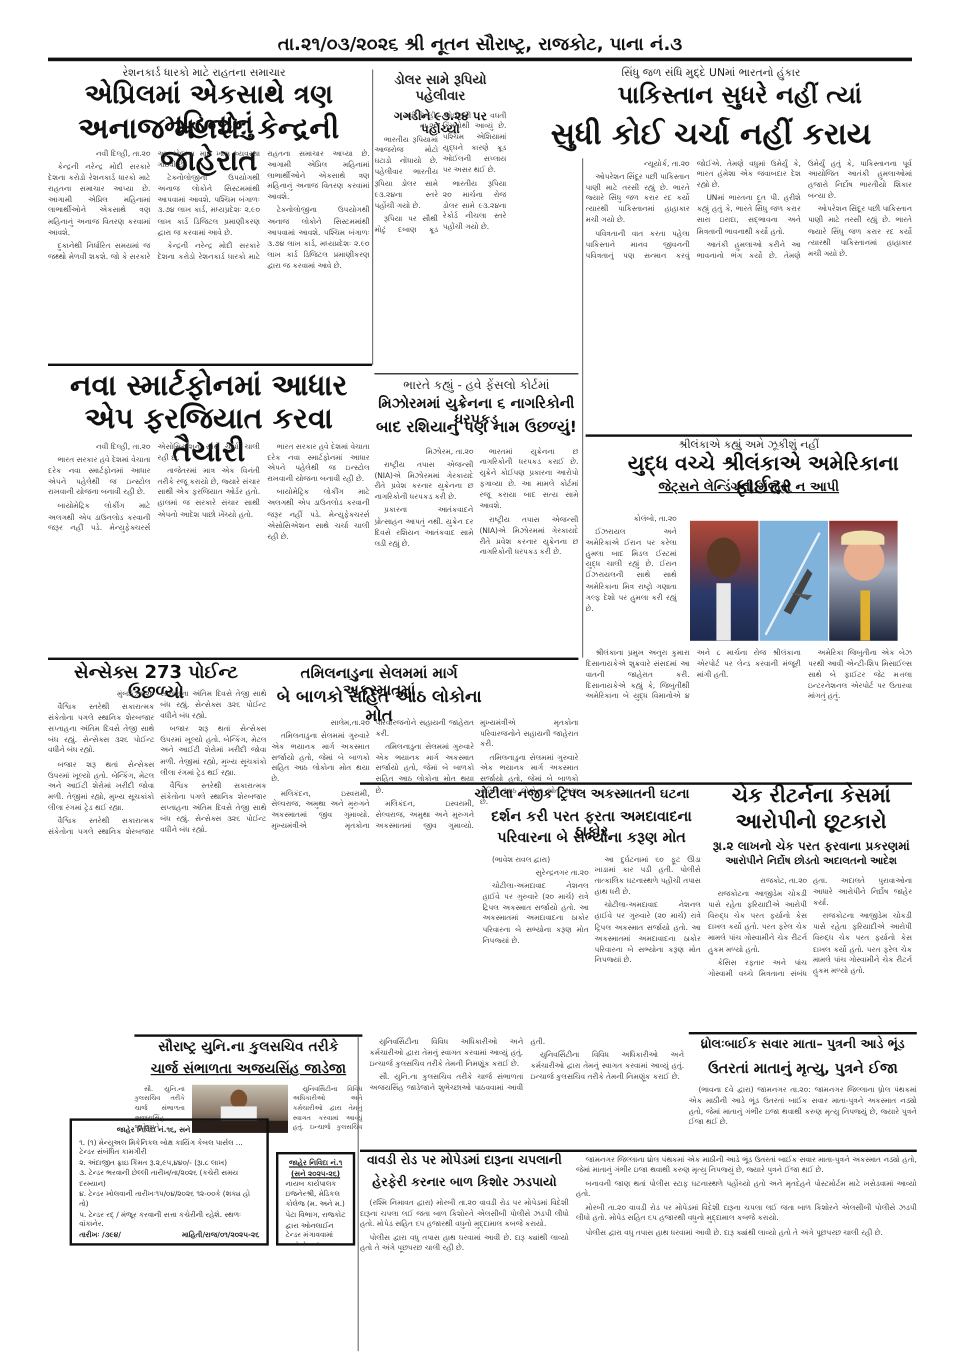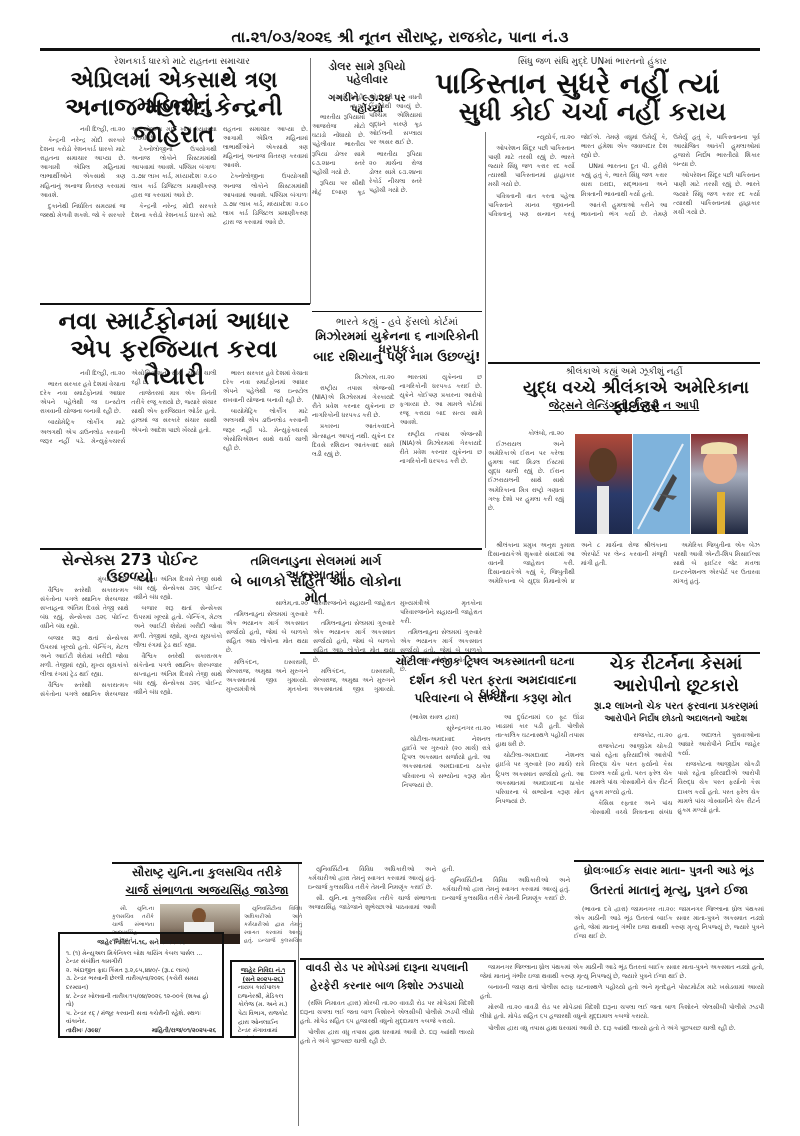--- a/index.html
+++ b/index.html
@@ -17,21 +17,21 @@
   .notice { font-size: 6px; line-height: 8.6px; color: #222; padding: 4px 6px; overflow: hidden; }
   .vline { background: #777; width: 1px; }
   .hline { background: #888; height: 1px; }
 </style>
 </head>
 <body>
 
 <div class="abs masthead">તા.૨૧/૦૩/૨૦૨૬ શ્રી નૂતન સૌરાષ્ટ્ર, રાજકોટ, પાના નં.૩</div>
 <div class="abs rule" style="left:40px; top:48px; width:720px; height:3px;"></div>
 
-<div class="abs kicker" style="left:52px; top:56px; width:260px;">રેશનકાર્ડ ધારકો માટે રાહતના સમાચાર</div>
+<div class="abs kicker" style="left:40px; top:56px; width:260px;">રેશનકાર્ડ ધારકો માટે રાહતના સમાચાર</div>
 <div class="abs hl" style="left:38px; top:68px; width:272px; font-size:22px;">એપ્રિલમાં એકસાથે ત્રણ મહિનાનું</div>
 <div class="abs hl" style="left:38px; top:94px; width:272px; font-size:24px;">અનાજ મળશેઃ કેન્દ્રની જાહેરાત</div>
 <div class="abs body-cols" style="left:40px; top:124px; width:268px; height:176px; column-count:3;">
   <p style="text-align:right;">નવી દિલ્હી, તા.૨૦</p>
   <p>કેન્દ્રની નરેન્દ્ર મોદી સરકારે દેશના કરોડો રેશનકાર્ડ ધારકો માટે રાહતના સમાચાર આપ્યા છે. આગામી એપ્રિલ મહિનામાં લાભાર્થીઓને એકસાથે ત્રણ મહિનાનું અનાજ વિતરણ કરવામાં આવશે.</p>
   <p>દુકાનેથી નિર્ધારિત સમયમાં જ જથ્થો મેળવી શકશે. જો કે સરકારે આ યોજના માટે ખાસ વ્યવસ્થા ગોઠવી છે.</p>
   <p>ટેક્નોલોજીના ઉપયોગથી અનાજ લોકોને સિસ્ટમમાંથી આપવામાં આવશે. પશ્ચિમ બંગાળઃ ૩.૭૪ લાખ કાર્ડ, મધ્યપ્રદેશઃ ૨.૯૦ લાખ કાર્ડ ડિજિટલ પ્રમાણીકરણ દ્વારા જ કરવામાં આવે છે.</p>
   <p>કેન્દ્રની નરેન્દ્ર મોદી સરકારે દેશના કરોડો રેશનકાર્ડ ધારકો માટે રાહતના સમાચાર આપ્યા છે. આગામી એપ્રિલ મહિનામાં લાભાર્થીઓને એકસાથે ત્રણ મહિનાનું અનાજ વિતરણ કરવામાં આવશે.</p>
   <p>ટેક્નોલોજીના ઉપયોગથી અનાજ લોકોને સિસ્ટમમાંથી આપવામાં આવશે. પશ્ચિમ બંગાળઃ ૩.૭૪ લાખ કાર્ડ, મધ્યપ્રદેશઃ ૨.૯૦ લાખ કાર્ડ ડિજિટલ પ્રમાણીકરણ દ્વારા જ કરવામાં આવે છે.</p>
 </div>
@@ -39,21 +39,21 @@
 <div class="abs kicker" style="left:312px; top:60px; width:110px; font-size:11px; font-weight:bold;">ડોલર સામે રૂપિયો પહેલીવાર</div>
 <div class="abs hl" style="left:312px; top:92px; width:110px; font-size:10px;">ગગડીને ૯૩.૨૪ પર પહોંચ્યો</div>
 <div class="abs body-cols" style="left:312px; top:92px; width:110px; height:200px; column-count:2; column-gap:4px;">
   <p style="text-align:right;">નવી દિલ્હી, તા.૨૦</p>
   <p>ભારતીય રૂપિયામાં આજરોજ મોટો ઘટાડો નોંધાયો છે. પહેલીવાર ભારતીય રૂપિયા ડોલર સામે ૯૩.૨૪ના સ્તરે પહોંચી ગયો છે.</p>
   <p>રૂપિયા પર સૌથી મોટું દબાણ ક્રૂડ ઓઈલની વધતી કિંમતોથી આવ્યું છે. પશ્ચિમ એશિયામાં યુદ્ધને કારણે ક્રૂડ ઓઈલની સપ્લાય પર અસર થઈ છે.</p>
   <p>ભારતીય રૂપિયા ૨૦ માર્ચના રોજ ડોલર સામે ૯૩.૨૪ના રેકોર્ડ નીચલા સ્તરે પહોંચી ગયો છે.</p>
 </div>
 
 <div class="abs kicker" style="left:425px; top:56px; width:335px;">સિંધુ જળ સંધિ મુદ્દે UNમાં ભારતનો હુંકાર</div>
-<div class="abs hl" style="left:410px; top:68px; width:335px; font-size:28px;">પાકિસ્તાન સુધરે નહીં ત્યાં</div>
+<div class="abs hl" style="left:449px; top:68px; width:335px; font-size:20px;">પાકિસ્તાન સુધરે નહીં ત્યાં</div>
 <div class="abs hl" style="left:425px; top:98px; width:335px; font-size:25px;">સુધી કોઈ ચર્ચા નહીં કરાય</div>
 <div class="abs body-cols" style="left:488px; top:132px; width:272px; height:232px; column-count:3;">
   <p style="text-align:right;">ન્યૂયોર્ક, તા.૨૦</p>
   <p>ઓપરેશન સિંદૂર પછી પાકિસ્તાન પાણી માટે તરસી રહ્યું છે. ભારતે જ્યારે સિંધુ જળ કરાર રદ કર્યો ત્યારથી પાકિસ્તાનમાં હાહાકાર મચી ગયો છે.</p>
   <p>પવિત્રતાની વાત કરતા પહેલા પાકિસ્તાને માનવ જીવનની પવિત્રતાનું પણ સન્માન કરવું જોઈએ. તેમણે વધુમાં ઉમેર્યું કે, ભારત હંમેશા એક જવાબદાર દેશ રહ્યો છે.</p>
   <p>UNમાં ભારતના દૂત પી. હરીશે કહ્યું હતું કે, ભારતે સિંધુ જળ કરાર સારા ઇરાદા, સદ્ભાવના અને મિત્રતાની ભાવનાથી કર્યો હતો.</p>
   <p>આતંકી હુમલાઓ કરીને આ ભાવનાનો ભંગ કર્યો છે. તેમણે ઉમેર્યું હતું કે, પાકિસ્તાનના પૂર્વ આયોજિત આતંકી હુમલાઓમાં હજારો નિર્દોષ ભારતીયો શિકાર બન્યા છે.</p>
   <p>ઓપરેશન સિંદૂર પછી પાકિસ્તાન પાણી માટે તરસી રહ્યું છે. ભારતે જ્યારે સિંધુ જળ કરાર રદ કર્યો ત્યારથી પાકિસ્તાનમાં હાહાકાર મચી ગયો છે.</p>
 </div>
 

